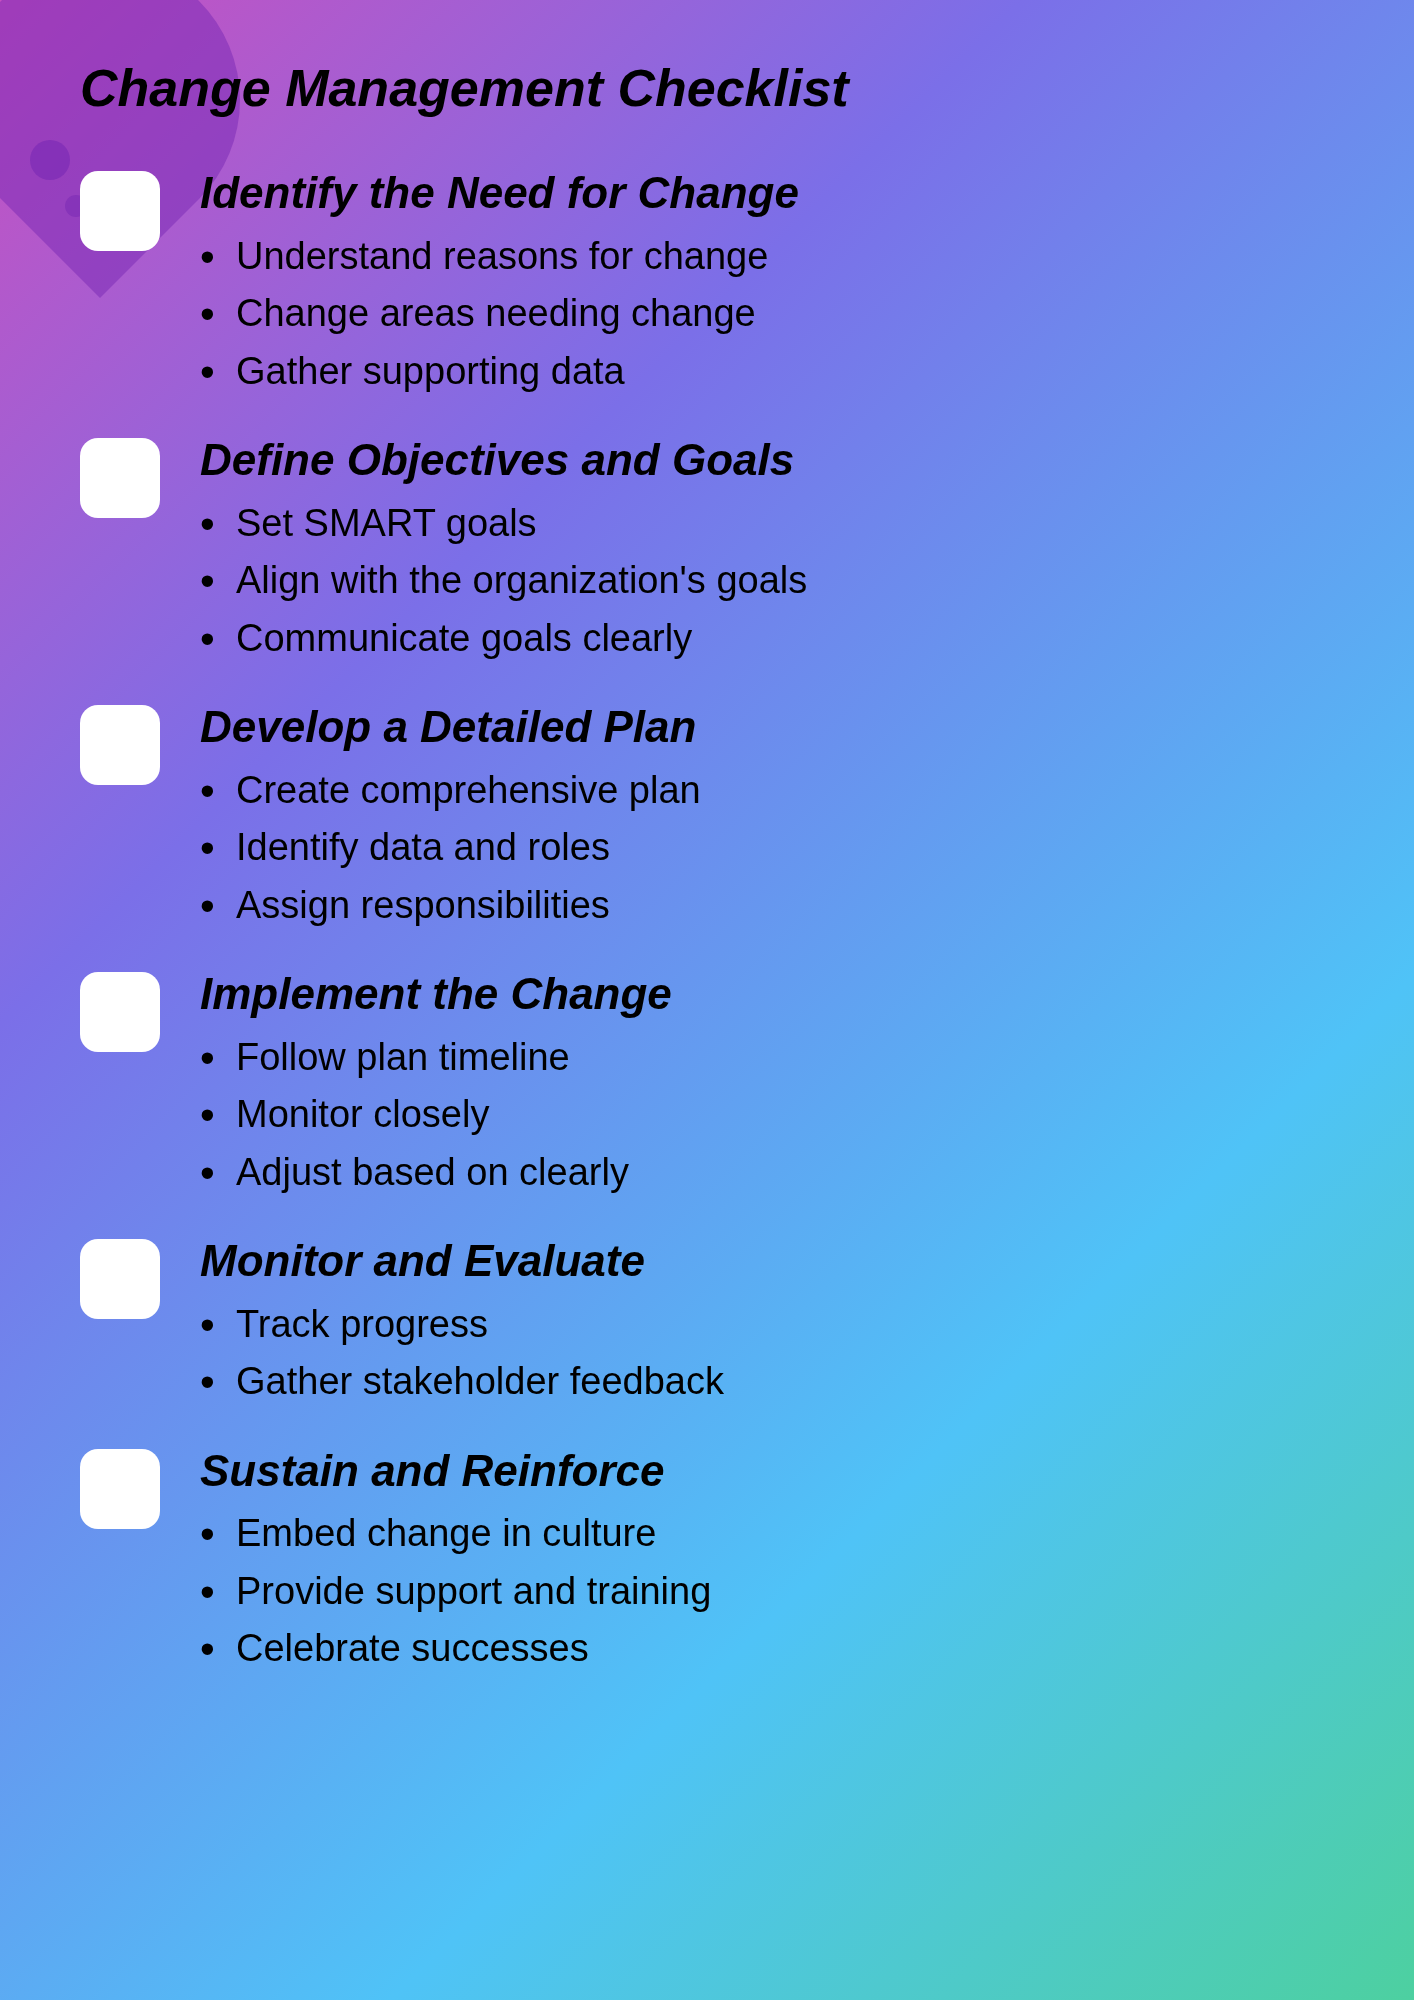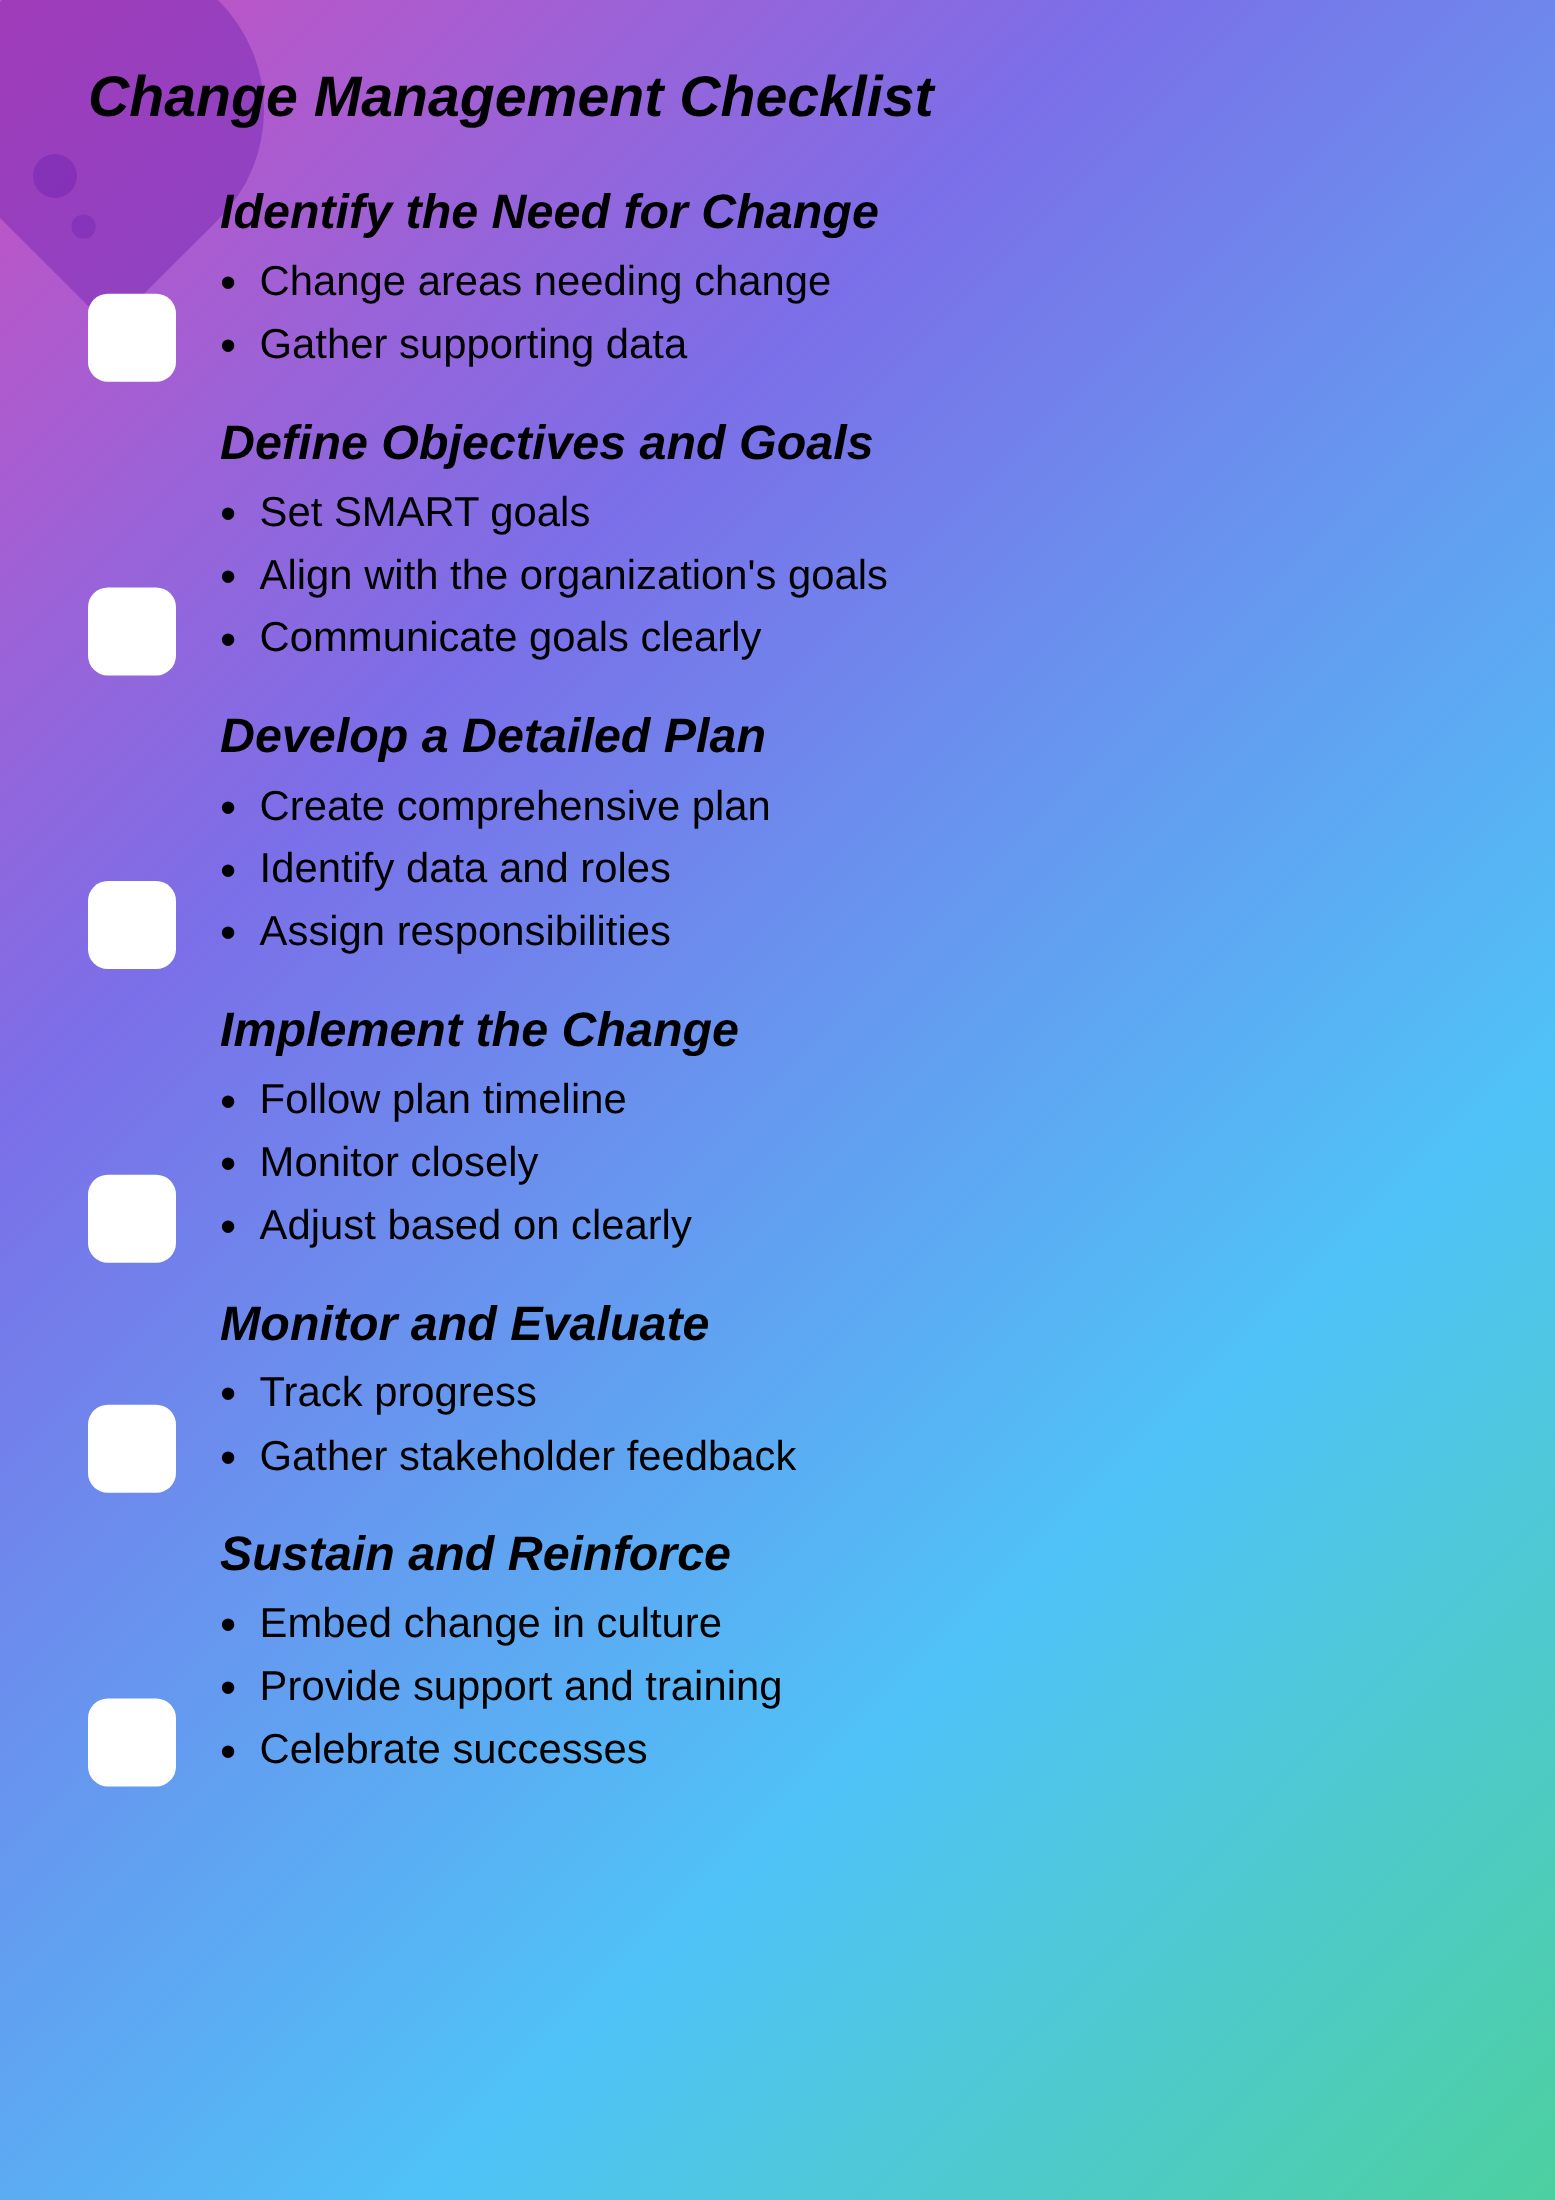--- a/index.html
+++ b/index.html
@@ -62,21 +62,21 @@
       font-size: 52px;
       font-weight: 900;
       font-style: italic;
       color: #000;
       margin-bottom: 50px;
       line-height: 1.1;
     }
 
     .checklist-section {
       display: flex;
-      align-items: flex-end;
+      align-items: flex-start;
       margin-bottom: 30px;
     }
 
     .checkbox {
       width: 80px;
       height: 80px;
       background: white;
       border-radius: 18px;
       flex-shrink: 0;
       margin-right: 40px;
@@ -128,20 +128,21 @@
 
 <div class="content">
   <h1 class="page-title">Change Management Checklist</h1>
 
   <div id="sections-container">
   <div class="checklist-section">
         <div class="checkbox"></div>
         <div class="section-content">
           <div class="section-title">Identify the Need for Change</div>
           <ul class="bullet-list">
+            <li>Understand reasons for change</li>
             <li>Change areas needing change</li>
             <li>Gather supporting data</li>
           </ul>
         </div>
       </div>
       <div class="checklist-section">
         <div class="checkbox"></div>
         <div class="section-content">
           <div class="section-title">Define Objectives and Goals</div>
           <ul class="bullet-list">

